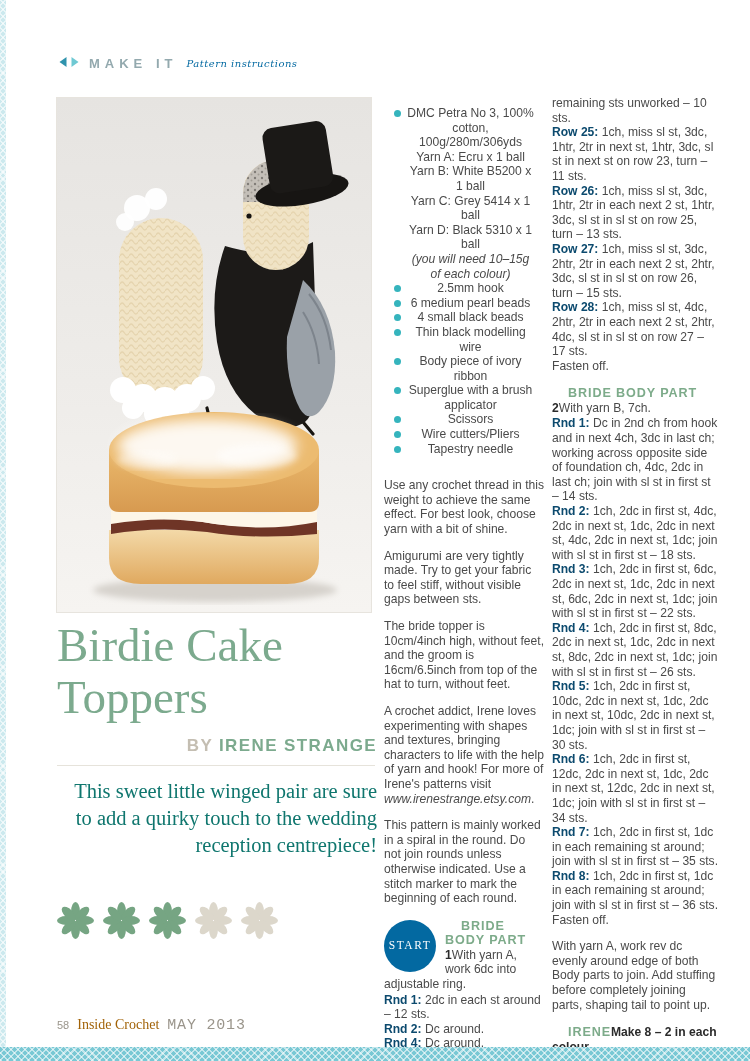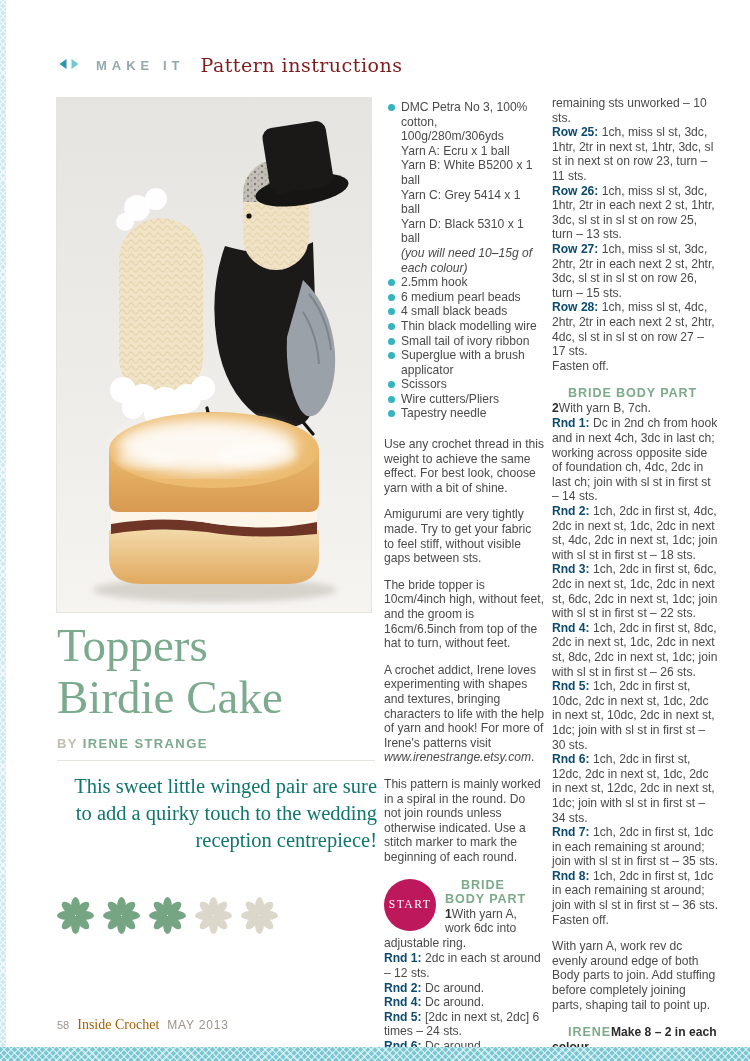--- a/index.html
+++ b/index.html
@@ -8,61 +8,61 @@
   
   .edge-left{position:absolute;left:0;top:0;width:6px;height:1061px;opacity:.45;
     background-color:#8fd0da;
     background-image:repeating-linear-gradient(45deg,rgba(255,255,255,.6) 0 1.5px,transparent 1.5px 5px),
                      repeating-linear-gradient(-45deg,rgba(255,255,255,.6) 0 1.5px,transparent 1.5px 5px);}
   .edge-bottom{position:absolute;left:0;top:1047px;width:750px;height:14px;
     background-color:#79c8d4;
     background-image:repeating-linear-gradient(45deg,rgba(255,255,255,.55) 0 1.5px,transparent 1.5px 5px),
                      repeating-linear-gradient(-45deg,rgba(255,255,255,.55) 0 1.5px,transparent 1.5px 5px);}
   
-  header{position:absolute;left:58px;top:54px;display:flex;align-items:center;gap:16px;}
+  header{position:absolute;left:58px;top:54px;display:flex;align-items:center;gap:9px;}
   .hdr-make{font-size:13px;letter-spacing:5px;color:#93a9ae;font-weight:700;}
-  .hdr-script{font-size:19px;color:#7f1d1d;font-family:"DejaVu Serif",serif;letter-spacing:.5px;}
+  .hdr-script{font-size:10px;color:#0369a1;font-style:italic;font-family:"DejaVu Serif",serif;letter-spacing:.5px;}
   
   .photo{position:absolute;left:57px;top:98px;width:314px;height:514px;background:#eceae7;
          box-shadow:0 0 0 1px #e7e4de;}
   .photo svg{display:block;}
   
   .left-col{position:absolute;left:57px;top:620px;width:320px;}
   .title{font-family:"Liberation Serif",serif;font-weight:400;color:#7caa8e;font-size:47px;line-height:1.1;}
-  .byline{margin-top:13px;font-size:13px;font-weight:700;letter-spacing:1.4px;}
+  .byline{margin-top:13px;font-size:17px;font-weight:700;letter-spacing:1.4px;text-align:right;}
   .byline .pre{color:#c4beb2;}
   .byline .auth{color:#7caa8e;}
   .intro-rule{margin-top:9px;border-top:1px solid #e6e3db;width:318px;}
   .intro{margin-top:12px;font-family:"Liberation Serif",serif;font-size:20.5px;line-height:1.32;color:#0f766e;text-align:right;}
   .stars{margin-top:42px;display:flex;gap:9px;}
   
   .col{position:absolute;font-size:12.1px;line-height:14.6px;}
   .col2{left:384px;top:96px;width:160px;}
   .col3{left:552px;top:96px;width:167px;}
-  .materials{list-style:none;margin:4px;padding:0;}
+  .materials{list-style:none;margin:10px;padding:0;text-align:center;}
   .materials li{position:relative;padding-left:13px;margin:0;}
   .materials .bullet{position:absolute;left:0;top:4px;width:7px;height:7px;border-radius:50%;background:#35b4bd;}
   .materials .note{font-style:italic;}
   .gap{height:12px;}
   .step,.plainline,.para{margin:0;}
   .step b{color:#0c4a6e;}
   .it{font-style:italic;}
   .heading{margin:1px 0;}
   .seg-green{color:#7dab8a;font-weight:700;letter-spacing:.9px;font-size:12.6px;padding-left:16px;}
   .seg-bold{color:#2b2b2b;font-weight:700;}
   .seg-plain{color:#4a4a4a;font-weight:400;}
   .start-section{min-height:56px;}
-  .start-badge{float:left;width:52px;height:52px;border-radius:50%;background:#be185d;color:#fff;
+  .start-badge{float:left;width:52px;height:52px;border-radius:50%;background:#0369a1;color:#fff;
     display:flex;align-items:center;justify-content:center;font-family:"Liberation Serif",serif;
     font-size:11.5px;letter-spacing:1.5px;margin:1px 9px 3px 0;}
   
   footer{position:absolute;left:57px;top:1017px;display:flex;align-items:baseline;gap:8px;}
   .pg-num{font-size:11px;color:#9a958b;}
   .pg-mag{font-family:"Liberation Serif",serif;font-size:14px;color:#a16207;}
-  .pg-issue{font-size:12px;color:#9a958b;letter-spacing:.8px;}
+  .pg-issue{font-size:15px;color:#9a958b;letter-spacing:.8px;font-family:Liberation Mono, monospace;}
 </style>
 </head>
 <body>
 
 <div class="page">
   <div class="edge-left"></div>
 
   <header>
     <span>
       <svg width="22" height="12" viewBox="0 0 22 12">
@@ -158,22 +158,22 @@
         <ellipse cx="157" cy="352" rx="105" ry="38" fill="#ecbb70"></ellipse>
         <ellipse cx="150" cy="348" rx="90" ry="27" fill="#ffffff" opacity=".9" filter="url(#soft2)"></ellipse>
         <ellipse cx="200" cy="358" rx="40" ry="12" fill="#ffffff" opacity=".5" filter="url(#soft)"></ellipse>
         <ellipse cx="90" cy="362" rx="30" ry="9" fill="#ffffff" opacity=".4" filter="url(#soft)"></ellipse>
       </g>
     </svg>
   </div>
 
   <div class="left-col">
     <div class="title">
+      <div>Birdie Cake</div>
       <div>Toppers</div>
-      <div>Birdie Cake</div>
     </div>
     <div class="byline">
       <span class="pre">BY</span>
       <span class="auth">IRENE STRANGE</span>
     </div>
     <div class="intro-rule"></div>
     <div class="intro">This sweet little winged pair are sure to add a quirky touch to the wedding reception centrepiece!</div>
     <div class="stars" id="stars">
         <span><svg width="37" height="37" viewBox="-18.5 -18.5 37 37">
             <ellipse cx="0" cy="-9.5" rx="4.4" ry="9" transform="rotate(0)" fill="#76a583"></ellipse>
@@ -228,21 +228,21 @@
       </div>
   </div>
 
   <div class="col col2">
     <ul class="materials" id="materials">
         <li><span class="bullet"></span><span>DMC Petra No 3, 100% cotton, 100g/280m/306yds</span><div>Yarn A: Ecru x 1 ball</div><div>Yarn B: White B5200 x 1 ball</div><div>Yarn C: Grey 5414 x 1 ball</div><div>Yarn D: Black 5310 x 1 ball</div><div class="note">(you will need 10–15g of each colour)</div></li>
         <li><span class="bullet"></span><span>2.5mm hook</span></li>
         <li><span class="bullet"></span><span>6 medium pearl beads</span></li>
         <li><span class="bullet"></span><span>4 small black beads</span></li>
         <li><span class="bullet"></span><span>Thin black modelling wire</span></li>
-        <li><span class="bullet"></span><span>Small tail of ivory ribbon</span></li>
+        <li><span class="bullet"></span><span>Body piece of ivory ribbon</span></li>
         <li><span class="bullet"></span><span>Superglue with a brush applicator</span></li>
         <li><span class="bullet"></span><span>Scissors</span></li>
         <li><span class="bullet"></span><span>Wire cutters/Pliers</span></li>
         <li><span class="bullet"></span><span>Tapestry needle</span></li>
       </ul>
     <div id="col2-blocks">
         <div class="gap"></div>
         <div class="para"><span class="">Use any crochet thread in this weight to achieve the same effect. For best look, choose yarn with a bit of shine.</span></div>
         <div class="gap"></div>
         <div class="para"><span class="">Amigurumi are very tightly made. Try to get your fabric to feel stiff, without visible gaps between sts.</span></div>

